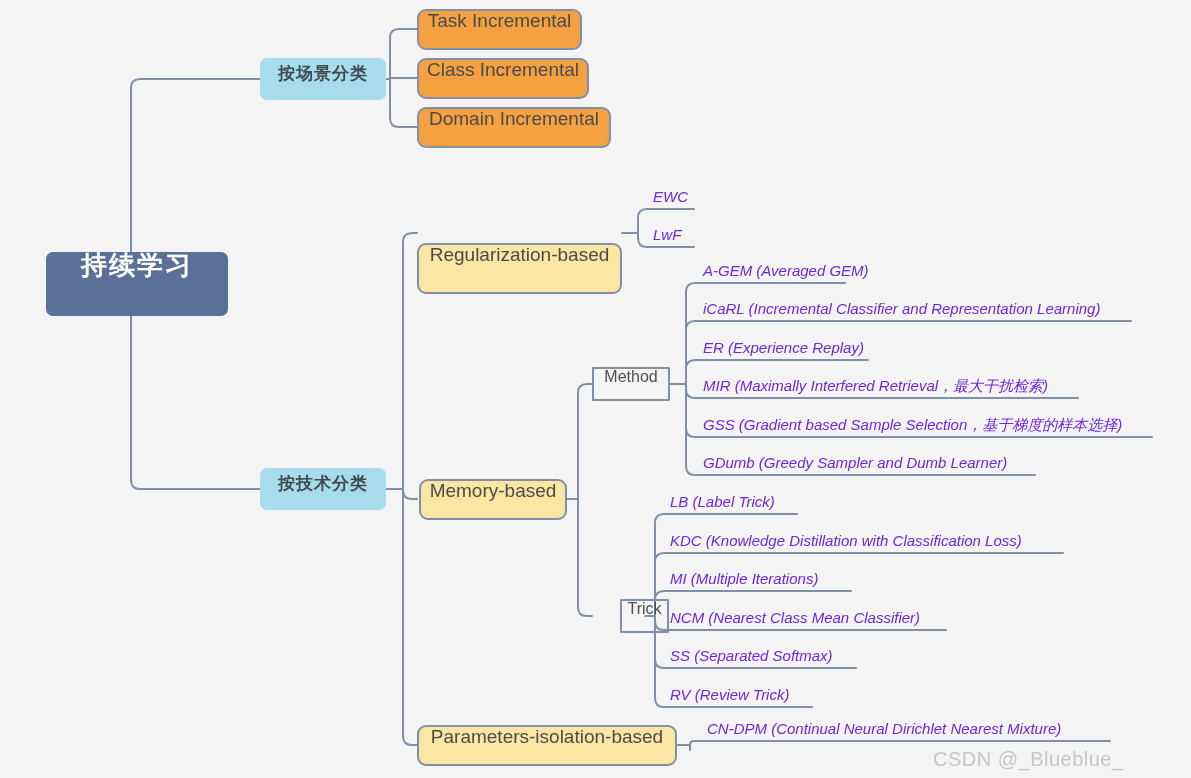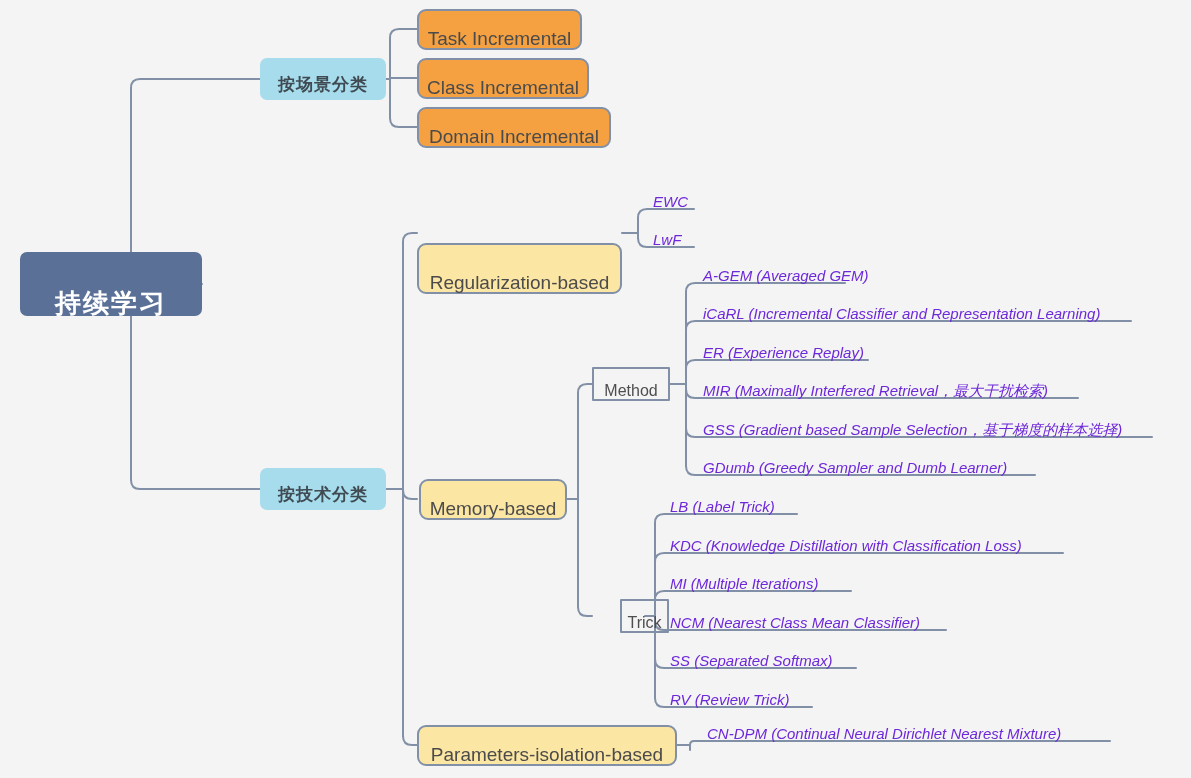--- a/index.html
+++ b/index.html
@@ -23,34 +23,35 @@
     left: 0;
     top: 0;
     width: 1191px;
     height: 778px;
     pointer-events: none;
   }
   .node {
     position: absolute;
     box-sizing: border-box;
     display: flex;
-    align-items: flex-end;
+    align-items: flex-start;
     justify-content: center;
     white-space: nowrap;
     line-height: 1;
   }
   
   .node.root {
     background: #5a7097;
     color: #ffffff;
     font-weight: bold;
     font-size: 26px;
     border-radius: 7px;
     letter-spacing: 2px;
     padding: 0 14px;
+    margin-left: 26px;
   }
   
   .node.blue {
     background: #a6dcec;
     color: #3f4a52;
     font-weight: bold;
     font-size: 17px;
     border-radius: 7px;
     letter-spacing: 1px;
     padding: 7px 12px;
@@ -235,13 +236,14 @@
       <div class="node bare" style="left: 670px; top: 648px; width: 173px; height: 20px;">
         <span>SS (Separated Softmax)</span>
       </div>
       <div class="node bare" style="left: 670px; top: 687px; width: 127px; height: 20px;">
         <span>RV (Review Trick)</span>
       </div>
       <div class="node bare" style="left: 707px; top: 721px; width: 378px; height: 20px;">
         <span>CN-DPM (Continual Neural Dirichlet Nearest Mixture)</span>
       </div>
     </div>
+  <div class="watermark" style="left: 933px; top: 748px; color: rgb(195, 199, 204);">CSDN @_Blueblue_</div>
 </div>
 
 </body></html>

